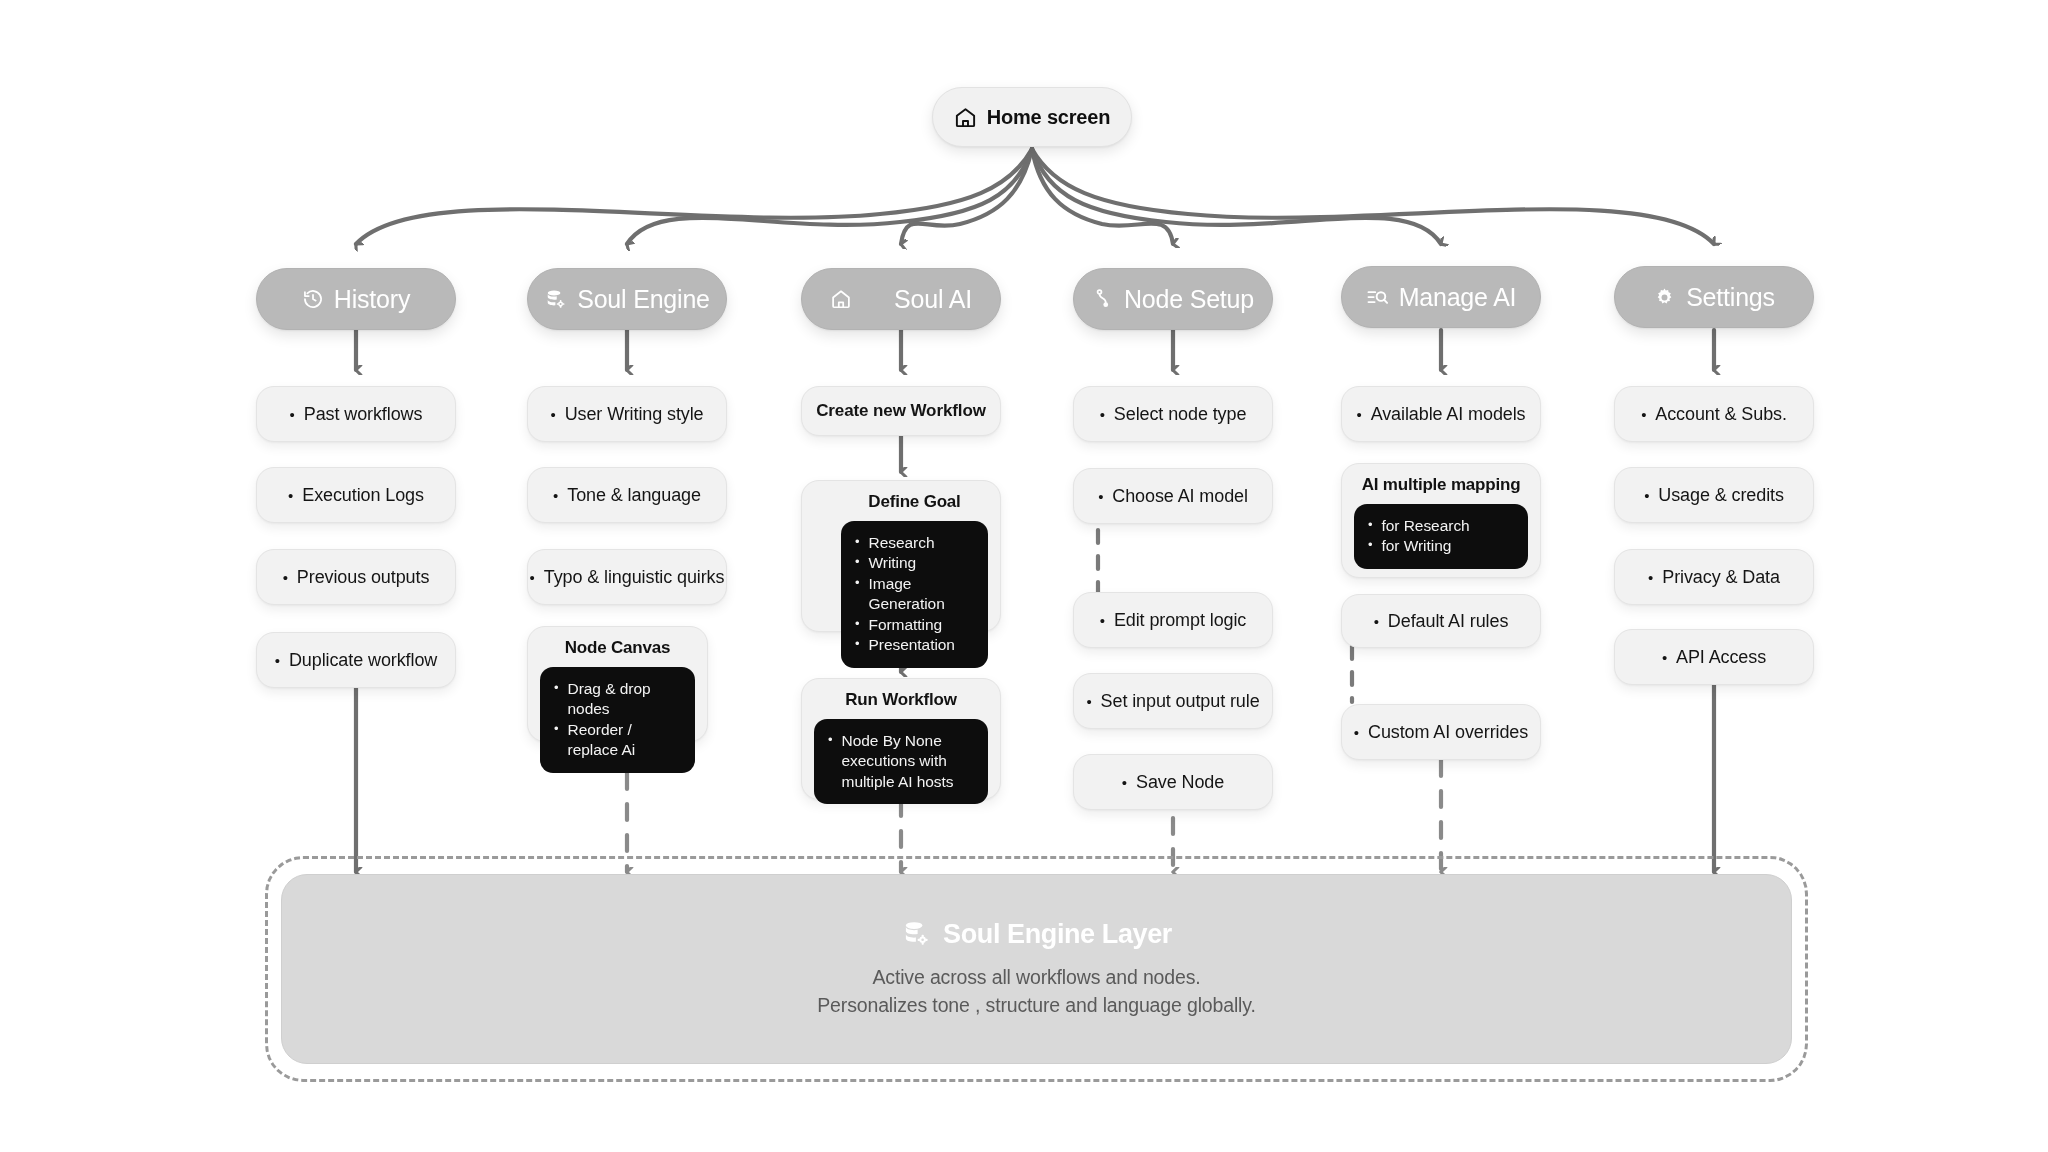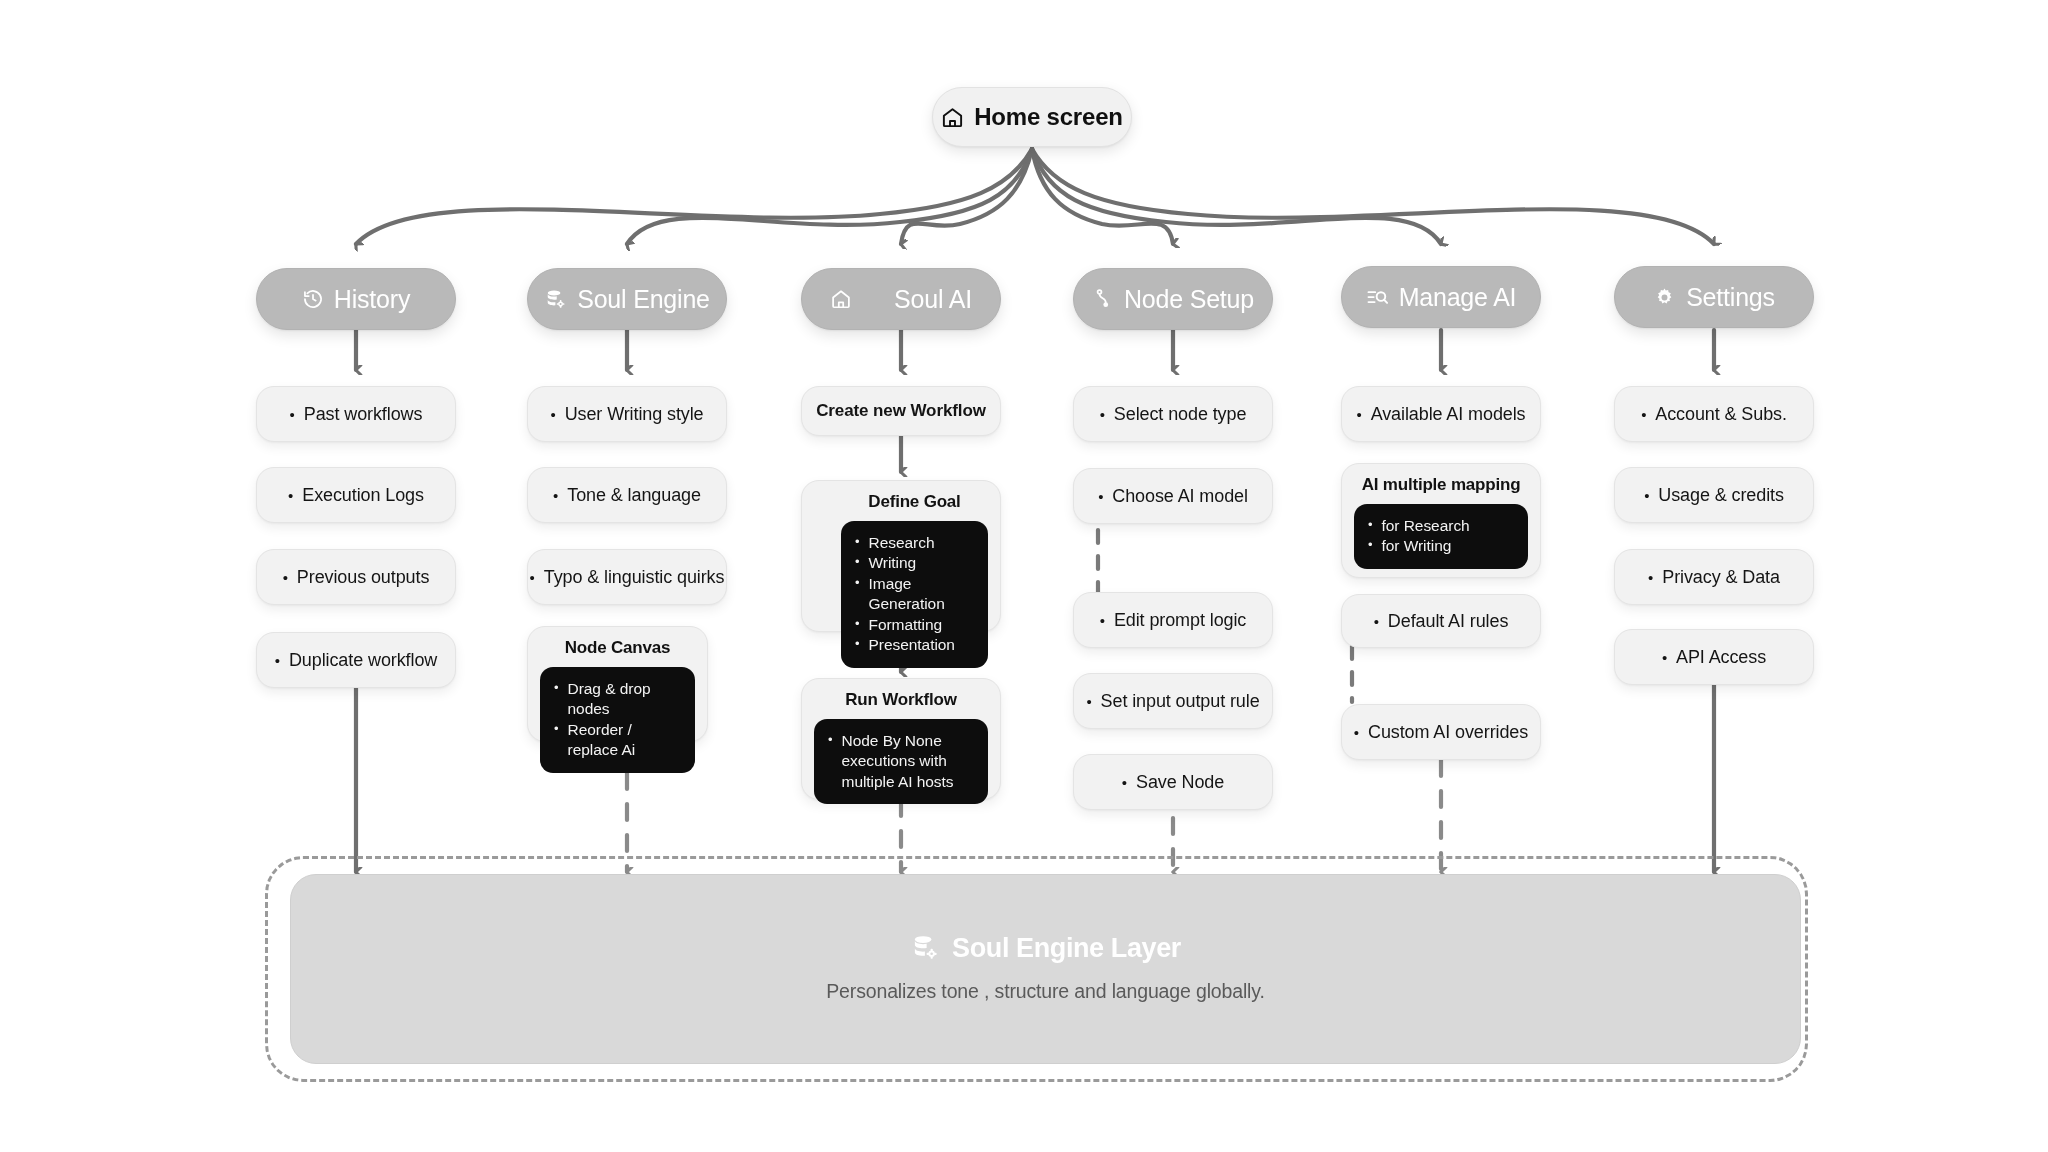--- a/index.html
+++ b/index.html
@@ -30,21 +30,21 @@
     width: 200px; height: 60px;
     background: #f1f1f1;
     border: 1px solid #e2e2e2;
     border-radius: 30px;
     display: flex; align-items: center; justify-content: center;
     gap: 10px;
     box-shadow: 0 5px 14px rgba(0,0,0,0.10), 0 1px 2px rgba(0,0,0,0.05);
     z-index: 5;
   }
   .home-pill .label {
-    font-size: 24px; font-weight: 600; color: #101010;
+    font-size: 20px; font-weight: 600; color: #101010;
     letter-spacing: -0.2px;
   }
 
   
   .col-head {
     position: absolute;
     height: 62px;
     background: #b9b9b9;
     border: 1px solid #b2b2b2;
     border-radius: 31px;
@@ -111,21 +111,21 @@
   }
   .engine-panel {
     position: absolute;
     left: 281px; top: 874px;
     width: 1511px; height: 190px;
     background: #d9d9d9;
     border: 1px solid #cfcfcf;
     border-radius: 26px;
     z-index: 3;
     display: flex; flex-direction: column;
-    align-items: center; justify-content: center; margin-left: 9px;
+    align-items: center; justify-content: center;
   }
   .engine-title {
     display: flex; align-items: center; gap: 12px;
     margin-bottom: 14px;
   }
   .engine-title .label {
     font-size: 27px; font-weight: 600; color: #ffffff;
     letter-spacing: -0.4px;
   }
   .engine-sub {
@@ -468,17 +468,18 @@
           <circle cx="17.3" cy="16.6" r="1.05" fill="#d9d9d9"></circle>
           <rect x="16.5" y="12.6" width="1.7" height="2.1" rx="0.6"></rect>
           <rect x="16.5" y="18.5" width="1.7" height="2.1" rx="0.6"></rect>
           <rect x="13.3" y="15.8" width="2.1" height="1.7" rx="0.6"></rect>
           <rect x="19.2" y="15.8" width="2.1" height="1.7" rx="0.6"></rect>
         </svg>
       </span>
       <span class="label">Soul Engine Layer</span>
     </div>
     <div class="engine-sub">
+      <div>Active across all workflows and nodes.</div>
       <div>Personalizes tone , structure and language globally.</div>
     </div>
   </div>
 
 </div>
 
 </body></html>

